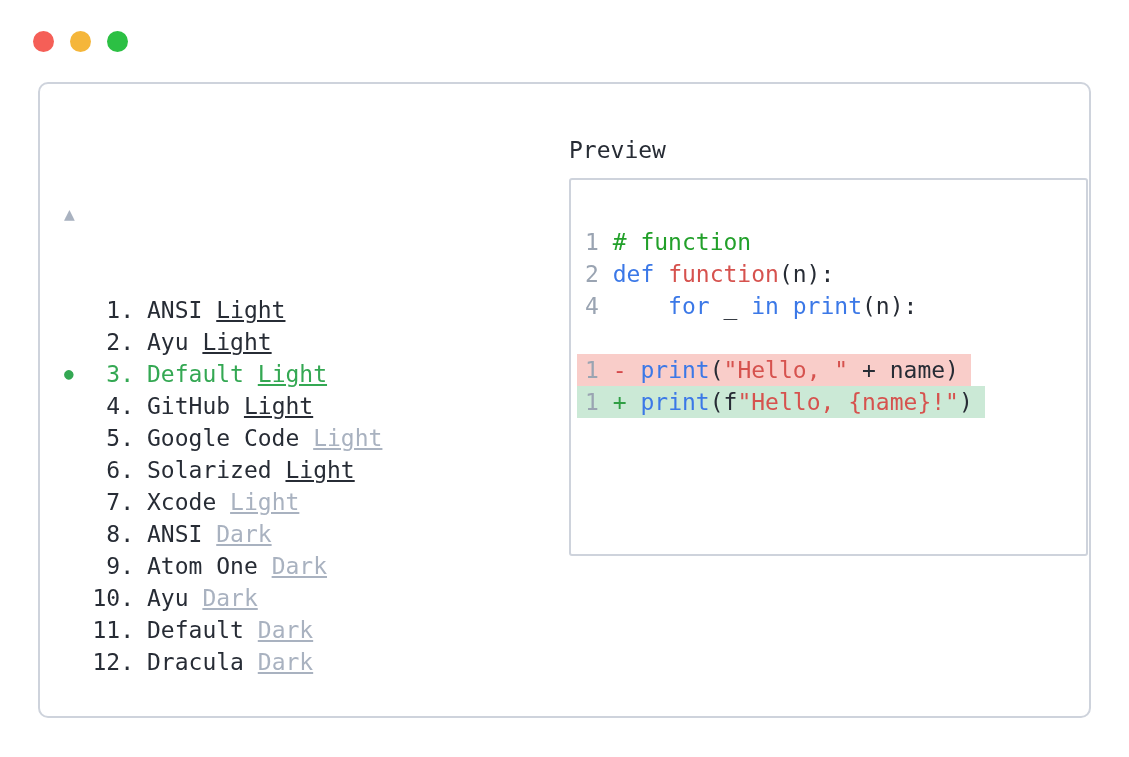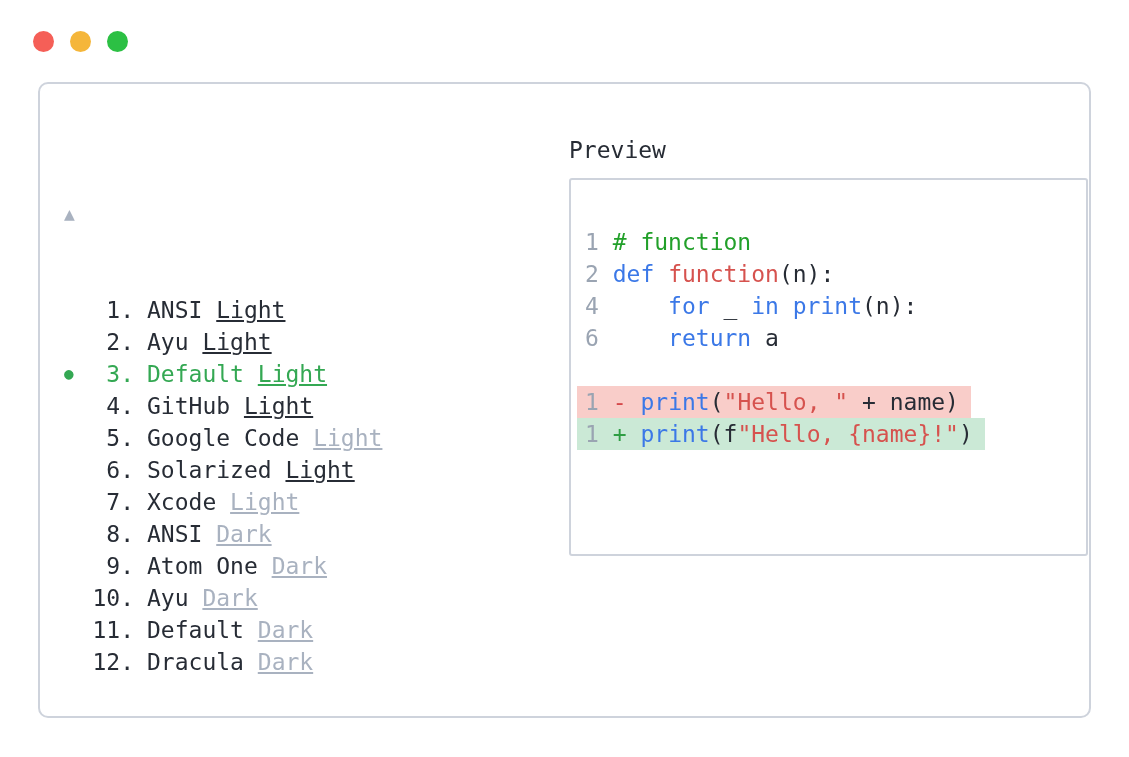--- a/index.html
+++ b/index.html
@@ -71,21 +71,20 @@
     
   </div>
 
   <div class="right-pane">
     <div class="preview-title">Preview</div>
     <div class="preview-box">
       <div id="code-lines">
           <div class="code-line"><span class="lnum">1</span> <span class="tok-cmt"># function</span></div>
           <div class="code-line"><span class="lnum">2</span> <span class="tok-kw">def</span><span class="tok-plain"> </span><span class="tok-fn">function</span><span class="tok-plain">(n):</span></div>
           <div class="code-line"><span class="lnum">4</span> <span class="tok-plain">    </span><span class="tok-kw">for</span><span class="tok-plain"> _ </span><span class="tok-kw">in</span><span class="tok-plain"> </span><span class="tok-kw">print</span><span class="tok-plain">(n):</span></div>
-          <div class="code-line"><span class="lnum">6</span> <span class="tok-plain">    </span><span class="tok-kw">return</span><span class="tok-plain"> a</span></div>
         </div>
       <div class="blank-line"></div>
       <div id="diff-lines">
           <div class="diff-line"><span class="hl removed"><span class="lnum">1</span> <span class="sign removed">-</span> <span class="tok-kw">print</span><span class="tok-plain">(</span><span class="tok-str">"Hello, "</span><span class="tok-plain"> + name)</span></span></div>
           <div class="diff-line"><span class="hl added"><span class="lnum">1</span> <span class="sign added">+</span> <span class="tok-kw">print</span><span class="tok-plain">(f</span><span class="tok-str">"Hello, {name}!"</span><span class="tok-plain">)</span></span></div>
         </div>
     </div>
   </div>
 
 </div>

